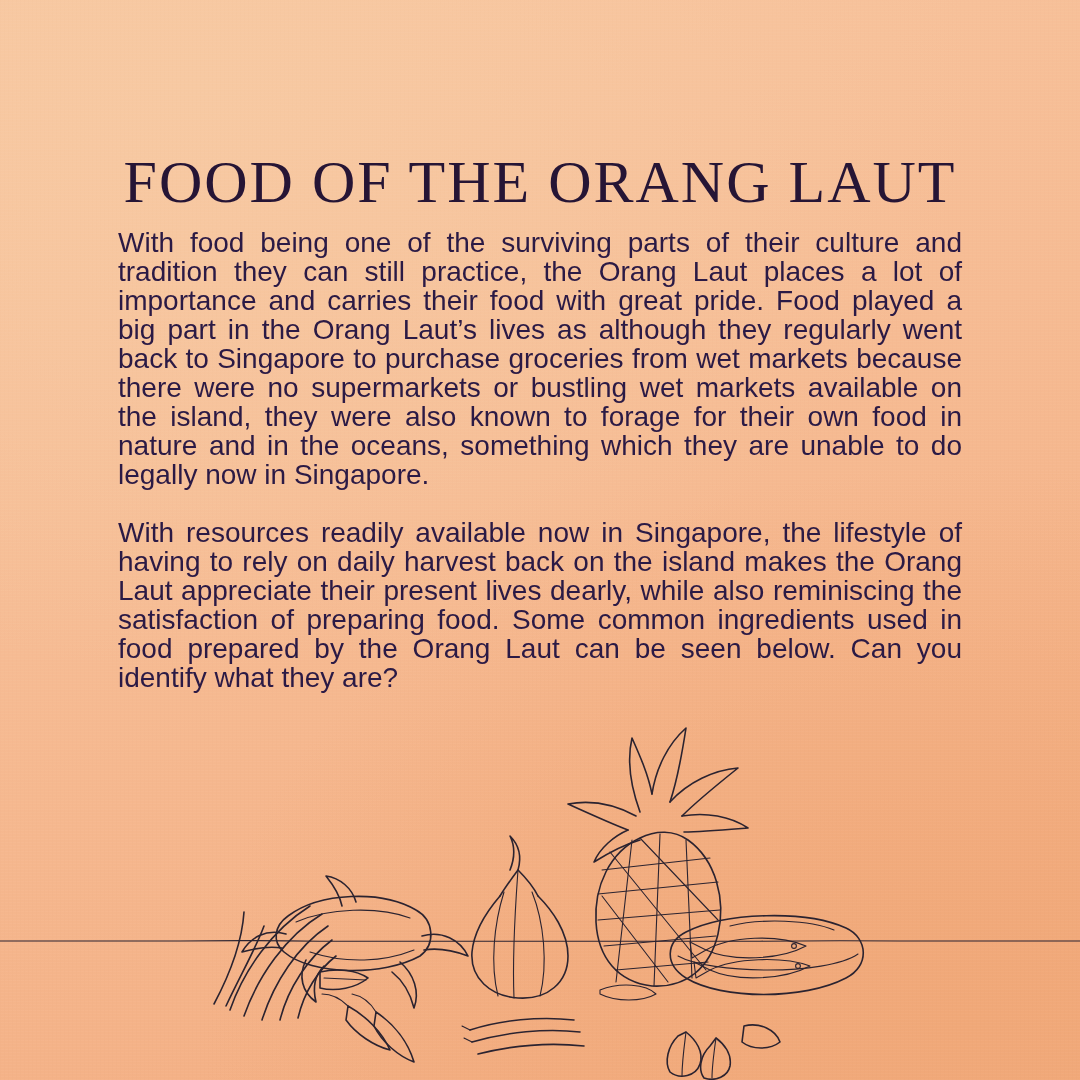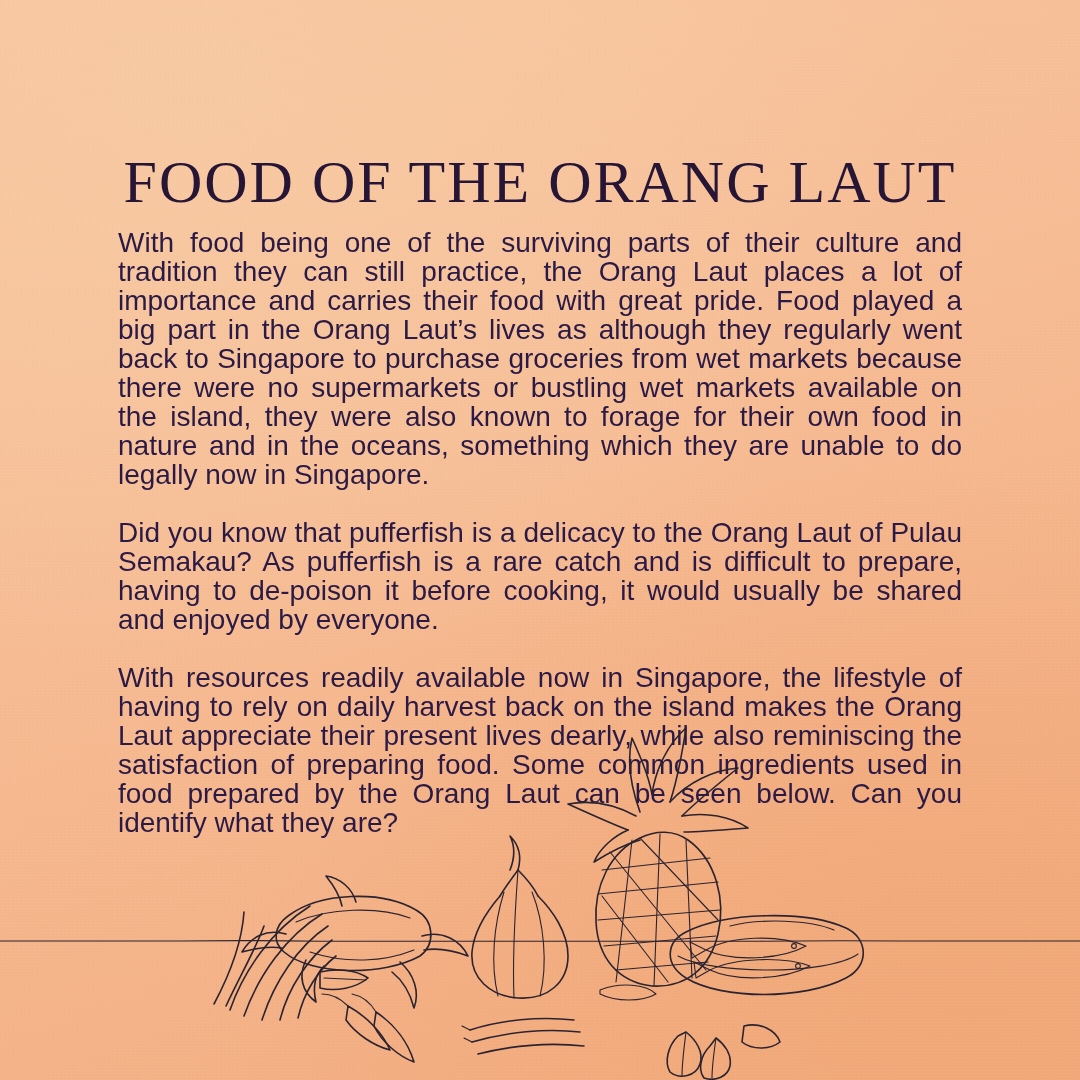--- a/index.html
+++ b/index.html
@@ -97,21 +97,20 @@
 </head>
 <body>
 
 <div class="page">
   <div class="grain"></div>
 
   <h1 class="title">FOOD OF THE ORANG LAUT</h1>
 
   <div class="body-copy">
     <p class="para">With food being one of the surviving parts of their culture and tradition they can still practice, the Orang Laut places a lot of importance and carries their food with great pride. Food played a big part in the Orang Laut’s lives as although they regularly went back to Singapore to purchase groceries from wet markets because there were no supermarkets or bustling wet markets available on the island, they were also known to forage for their own food in nature and in the oceans, something which they are unable to do legally now in Singapore.</p>
-    <p class="para">Did you know that pufferfish is a delicacy to the Orang Laut of Pulau Semakau? As pufferfish is a rare catch and is difficult to prepare, having to de-poison it before cooking, it would usually be shared and enjoyed by everyone.</p>
     <p class="para">With resources readily available now in Singapore, the lifestyle of having to rely on daily harvest back on the island makes the Orang Laut appreciate their present lives dearly, while also reminiscing the satisfaction of preparing food. Some common ingredients used in food prepared by the Orang Laut can be seen below. Can you identify what they are?</p>
   </div>
 
   <div class="horizon">
     <svg width="1080" height="6" viewBox="0 0 1080 6">
       <path class="ink-thin" d="M0,3 L180,3 Q250,2.2 320,3.2 L760,3.2 Q830,2.4 900,3 L1080,3"></path>
     </svg>
   </div>
 
   <div class="illustration">

